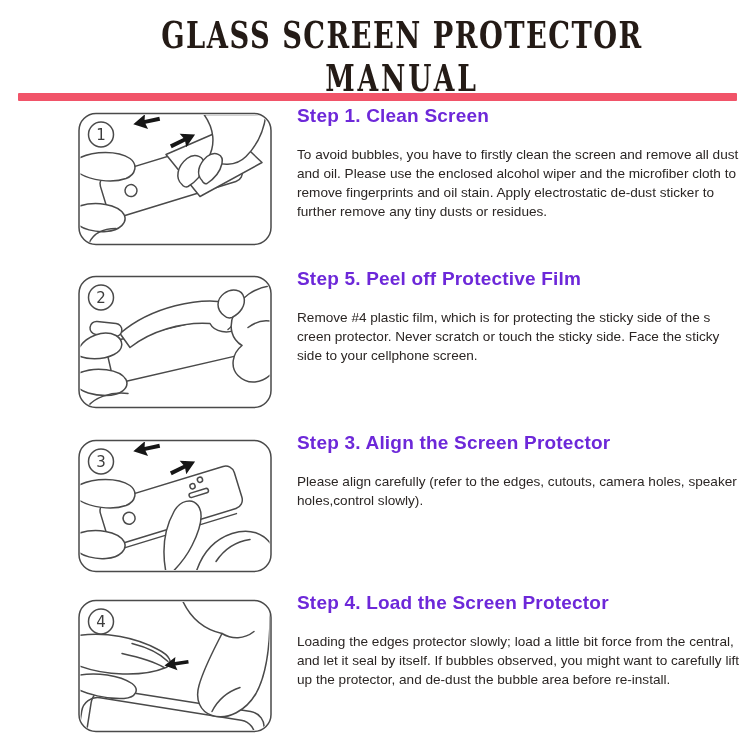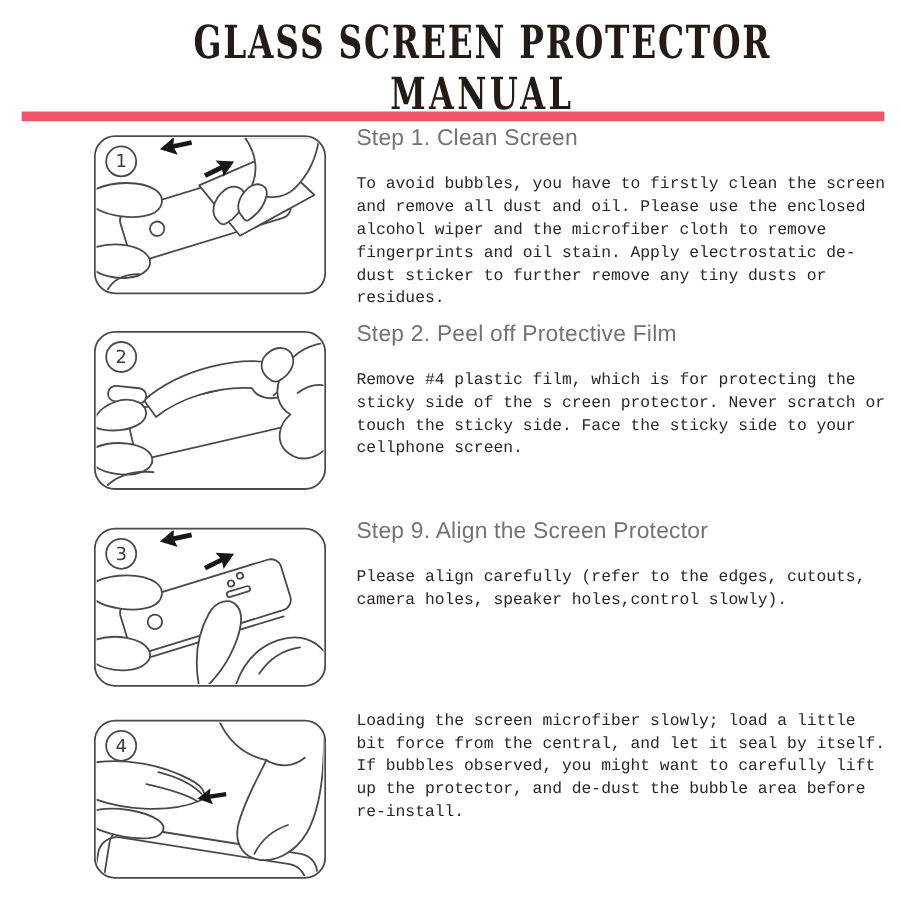--- a/index.html
+++ b/index.html
@@ -14,23 +14,23 @@
   #title2{top:56px;font-size:37px;letter-spacing:4px;}
   .accent-rule{position:absolute;top:93px;left:18px;width:719px;height:8px;
                background:#f15469;border-radius:1px;}
 
   
   .step-row{position:absolute;left:0;width:750px;}
   #row1{top:105px;}#row2{top:268px;}#row3{top:432px;}#row4{top:592px;}
   .step-figure{position:absolute;left:78px;top:7px;width:194px;height:134px;margin:0;}
   .step-figure svg{display:block;}
   .step-text{position:absolute;left:297px;width:445px;top:0;}
-  .step-text h2{margin:0 0 18px 0;font-size:19px;line-height:22px;font-weight:400;
-                color:#737373;letter-spacing:.2px;}
-  .step-text p{margin:0;font-family:Liberation Mono, monospace;font-size:13.6px;
+  .step-text h2{margin:0 0 18px 0;font-size:19px;line-height:22px;font-weight:700;
+                color:#6d28d9;letter-spacing:.2px;}
+  .step-text p{margin:0;font-family:Liberation Sans, sans-serif;font-size:13.6px;
                line-height:19px;color:#2b2624;}
 
   
   .s{stroke:#4a4a4a;stroke-width:1.5;fill:#ffffff;stroke-linejoin:round;stroke-linecap:round;}
   .n{fill:none;}
   .a{fill:#161616;stroke:none;}
   .border{fill:none;}
   .num{font-family:"DejaVu Sans",sans-serif;font-size:15px;fill:#3d3d3d;}
 </style>
 </head>
@@ -99,21 +99,21 @@
         <path class="s" d="M0 74 C8 60 26 54 38 60 C46 65 46 74 36 79 C24 85 8 84 0 80 Z"></path>
         <path class="s" d="M0 98 C18 90 42 94 48 104 C52 113 42 120 28 120 C14 120 4 116 0 112 Z"></path>
         <path class="s n" d="M8 133 C16 122 32 116 50 118"></path>
       </g>
       <rect class="s border" x="1" y="1" width="192" height="131" rx="17"></rect>
       <circle class="s" cx="23" cy="22" r="12.5"></circle>
       <text class="num" x="23" y="27" text-anchor="middle">2</text>
     </svg>
   </figure>
   <div class="step-text">
-    <h2>Step 2. Peel off Protective Film</h2>
+    <h2>Step 5. Peel off Protective Film</h2>
     <p>Remove #4 plastic film, which is for protecting the sticky side of the s creen protector. Never scratch or touch the sticky side. Face the sticky side to your cellphone screen.</p>
   </div>
 </section>
 
 <section class="step-row" id="row3">
   <figure class="step-figure">
     <svg width="194" height="134" viewBox="0 0 194 133">
       <clipPath id="clip3">
           <rect x="2.5" y="2.5" width="189" height="128" rx="15"></rect>
         </clipPath>
@@ -133,21 +133,21 @@
         <path class="s n" d="M138 122 C146 110 158 102 172 100"></path>
         <use href="#arrow" class="a" transform="translate(84 17) rotate(168)"></use>
         <use href="#arrow" class="a" transform="translate(88 24) rotate(-26)"></use>
       </g>
       <rect class="s border" x="1" y="1" width="192" height="131" rx="17"></rect>
       <circle class="s" cx="23" cy="22" r="12.5"></circle>
       <text class="num" x="23" y="27" text-anchor="middle">3</text>
     </svg>
   </figure>
   <div class="step-text">
-    <h2>Step 9. Align the Screen Protector</h2>
+    <h2>Step 3. Align the Screen Protector</h2>
     <p>Please align carefully (refer to the edges, cutouts, camera holes, speaker holes,control slowly).</p>
   </div>
 </section>
 
 <section class="step-row" id="row4">
   <figure class="step-figure">
     <svg width="194" height="134" viewBox="0 0 194 133">
       <clipPath id="clip4">
           <rect x="2.5" y="2.5" width="189" height="128" rx="15"></rect>
         </clipPath>
@@ -164,15 +164,16 @@
         <path class="s n" d="M144 34 C154 40 166 40 176 32"></path>
         <path class="s n" d="M134 112 C140 100 150 92 162 88"></path>
         <use href="#arrow" class="a" transform="translate(112 72) rotate(171) scale(0.9)"></use>
       </g>
       <rect class="s border" x="1" y="1" width="192" height="131" rx="17"></rect>
       <circle class="s" cx="23" cy="22" r="12.5"></circle>
       <text class="num" x="23" y="27" text-anchor="middle">4</text>
     </svg>
   </figure>
   <div class="step-text">
-    <p>Loading the screen microfiber slowly; load a little bit force from the central, and let it seal by itself. If bubbles observed, you might want to carefully lift up the protector, and de-dust the bubble area before re-install.</p>
+    <h2>Step 4. Load the Screen Protector</h2>
+    <p>Loading the edges protector slowly; load a little bit force from the central, and let it seal by itself. If bubbles observed, you might want to carefully lift up the protector, and de-dust the bubble area before re-install.</p>
   </div>
 </section>
 
 </body></html>

